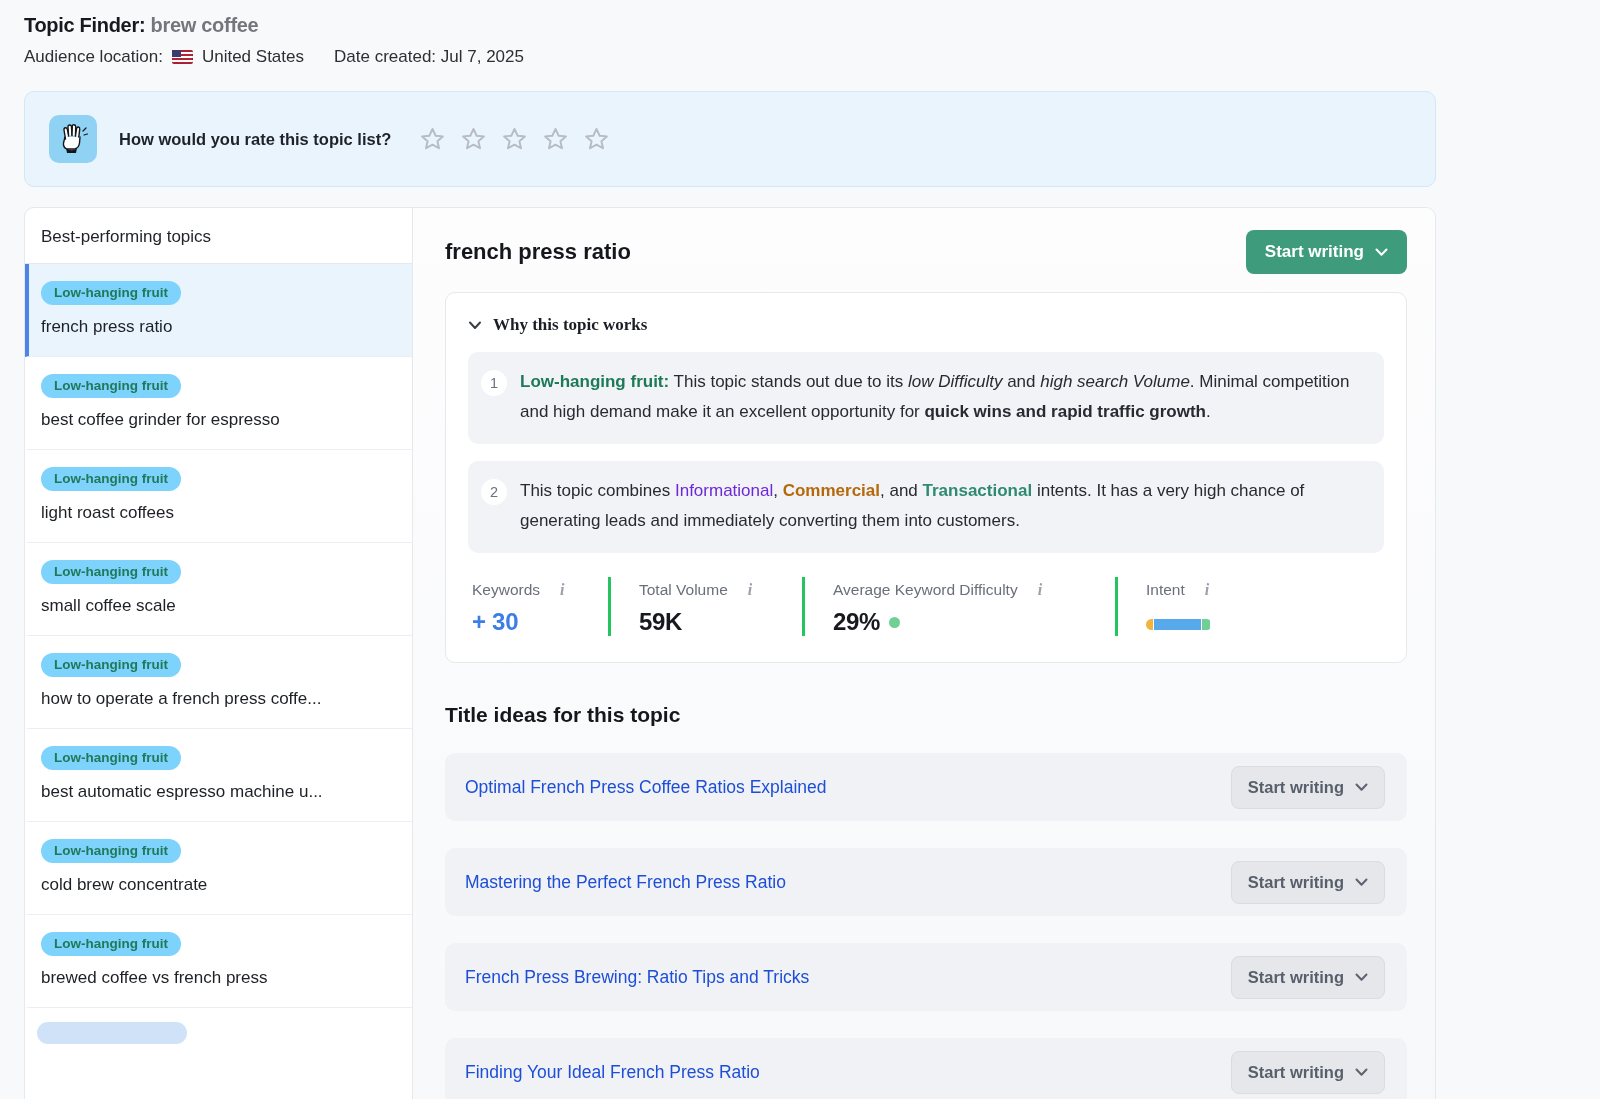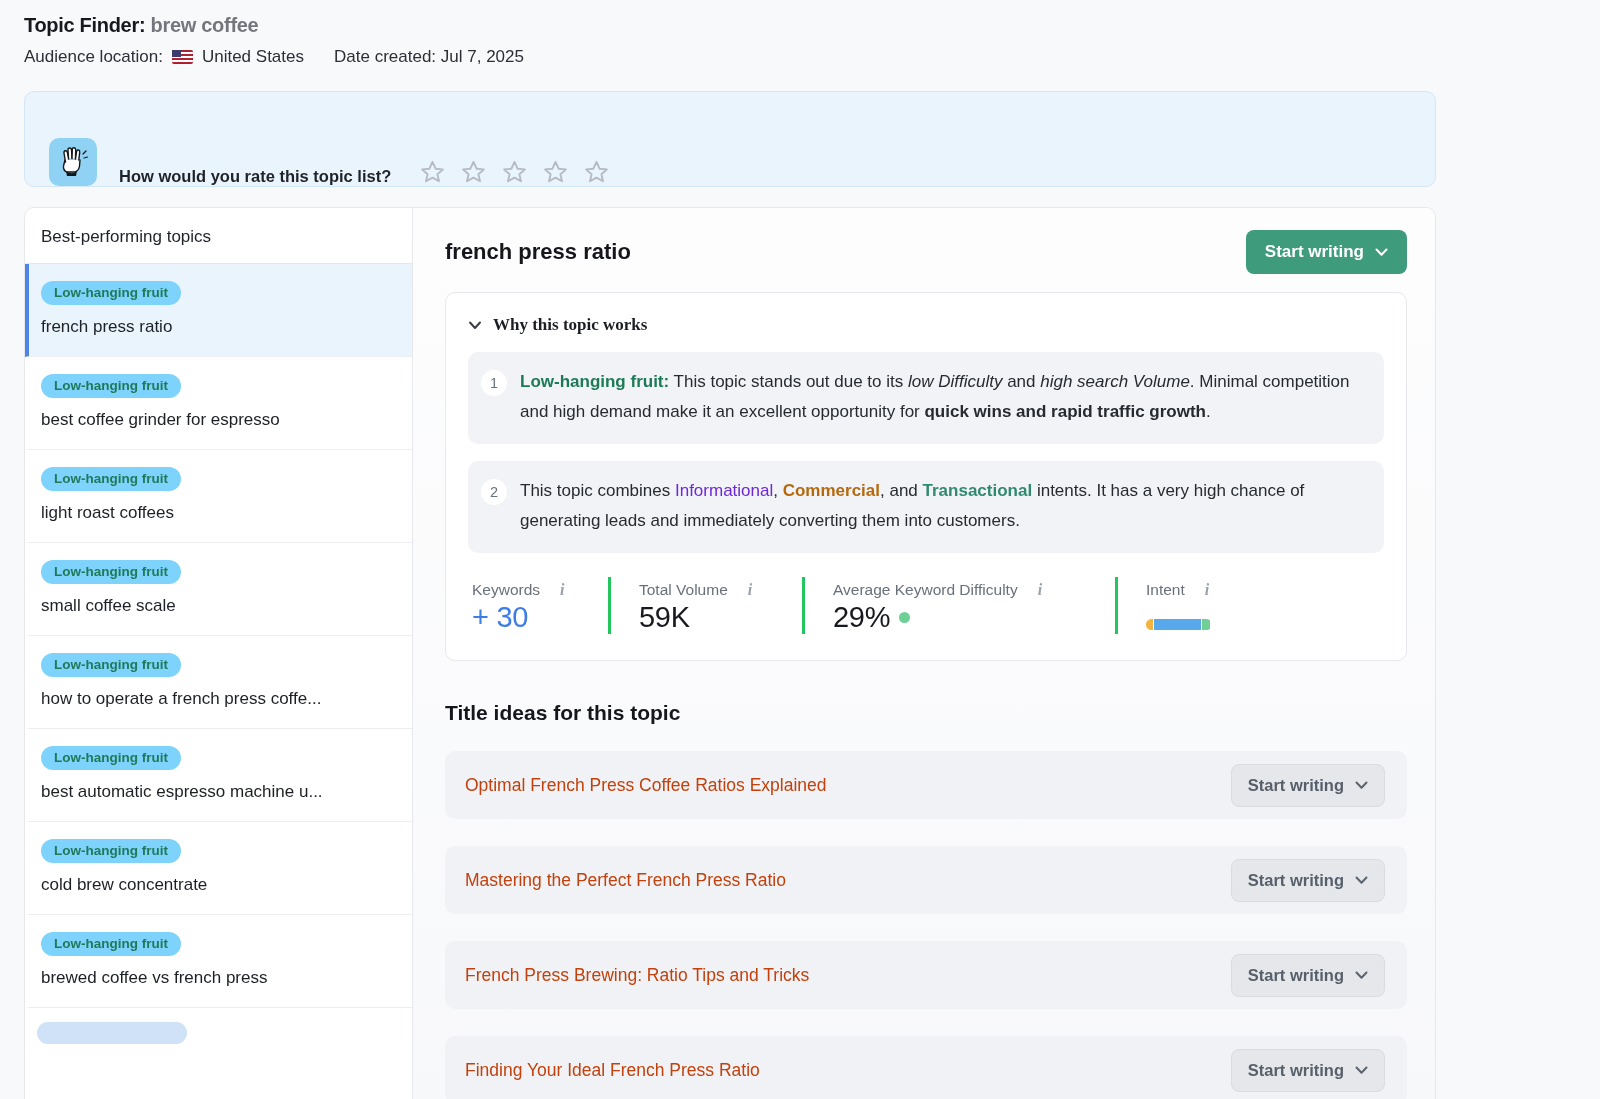--- a/index.html
+++ b/index.html
@@ -16,21 +16,21 @@
   .page-title { font-size:20px; font-weight:700; letter-spacing:-0.3px; color:#17191e; }
   .page-title .query { color:#75757e; }
   .meta-row { display:flex; align-items:center; gap:9px; margin-top:10px; font-size:17px; color:#2c2f35; }
   .meta-gap { width:12px; }
   .flag { width:21px; height:14px; border-radius:2px; position:relative; flex:none;
           background:repeating-linear-gradient(180deg,#b22234 0 2px,#ffffff 2px 4px); box-shadow:0 0 0 1px rgba(0,0,0,.08) inset; }
   .flag::after { content:""; position:absolute; top:0; left:0; width:9px; height:7px; background:#3c3b6e; }
 
   
   .rating-banner { margin-top:24px; height:96px; background:#e9f4fc; border:1px solid #d3e7f6;
-                   border-radius:10px; display:flex; align-items:flex-end; padding:0 24px; gap:22px; }
+                   border-radius:10px; display:flex; align-items:center; padding:16px 24px; gap:22px; }
   .hand-wrap { width:48px; height:48px; border-radius:10px; background:#8fd2f3; display:flex; align-items:center; justify-content:center; flex:none; }
   .rating-q { font-size:16.5px; font-weight:600; color:#1f2329; margin-right:6px; }
   .stars { display:flex; gap:14px; align-items:center; }
   .star { width:27px; height:27px; cursor:pointer; display:block; }
 
   
   .workspace { margin-top:20px; display:flex; background:#fff; border:1px solid #e6e8ec;
                border-radius:10px 10px 0 0; min-height:980px; }
 
   
@@ -65,31 +65,31 @@
   .seg-orange-bold { font-weight:700; color:#b5690c; }
   .seg-teal-bold { font-weight:700; color:#2f8a71; }
 
   .metrics { display:flex; margin-top:24px; }
   .metric { border-left:3px solid #22c55e; padding:4px 0 0 28px; }
   .metric:first-child { border-left:none; padding-left:4px; }
   .metric.c1 { width:140px; } .metric.c2 { width:194px; } .metric.c3 { width:313px; }
   .metric-label { font-size:15.5px; color:#69707b; display:flex; gap:20px; align-items:baseline; }
   .info-i { font-family:"Liberation Serif","DejaVu Serif",serif; font-style:italic; font-weight:600;
             color:#9aa1ab; font-size:16px; cursor:pointer; }
-  .metric-value { margin-top:2px; font-size:29px; font-weight:400; letter-spacing:-0.3px; display:flex; align-items:center; }
+  .metric-value { margin-top:9px; font-size:24px; font-weight:700; letter-spacing:-0.3px; display:flex; align-items:center; }
   .metric-value.blue { color:#3d7de6; }
   .metric-value.dark { color:#17191e; }
   .kd-dot { width:11px; height:11px; border-radius:50%; display:inline-block; margin-left:9px; }
   .intent-bar { margin-top:20px; display:flex; height:11px; width:66px; border-radius:6px; overflow:hidden; gap:1px; }
   .intent-seg { height:100%; }
 
   .ideas-heading { margin:40px 0 26px; font-size:21px; font-weight:700; color:#15171c; }
   .idea-card { background:#f1f2f5; border-radius:10px; height:68px; display:flex; align-items:center;
                justify-content:space-between; padding:0 22px 0 20px; margin-bottom:27px; }
-  .idea-title { font-size:17.5px; color:#c2410c;text-align:right; }
+  .idea-title { font-size:17.5px; color:#1d4ed8;text-align:right; }
   .gray-btn { background:#e5e7ea; border:1px solid #d9dce1; color:#575f6b; font-family:inherit; font-weight:600;
               font-size:16.5px; border-radius:8px; padding:11px 16px; display:flex; align-items:center; gap:11px; cursor:pointer; }
 </style>
 </head>
 <body>
 
 <div class="content">
 
   <div class="page-head">
     <div class="page-title">

